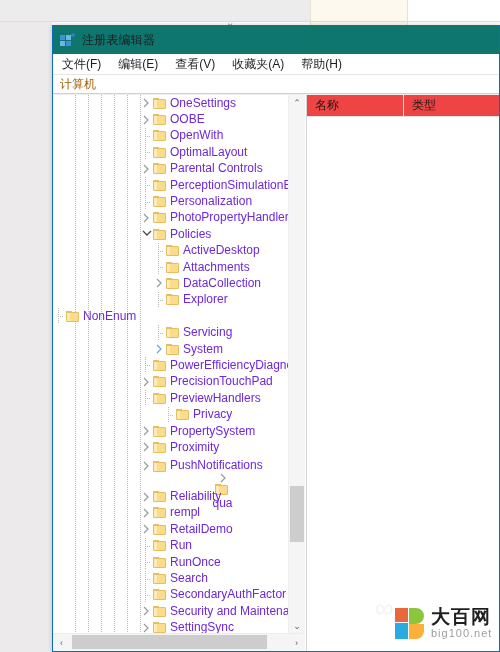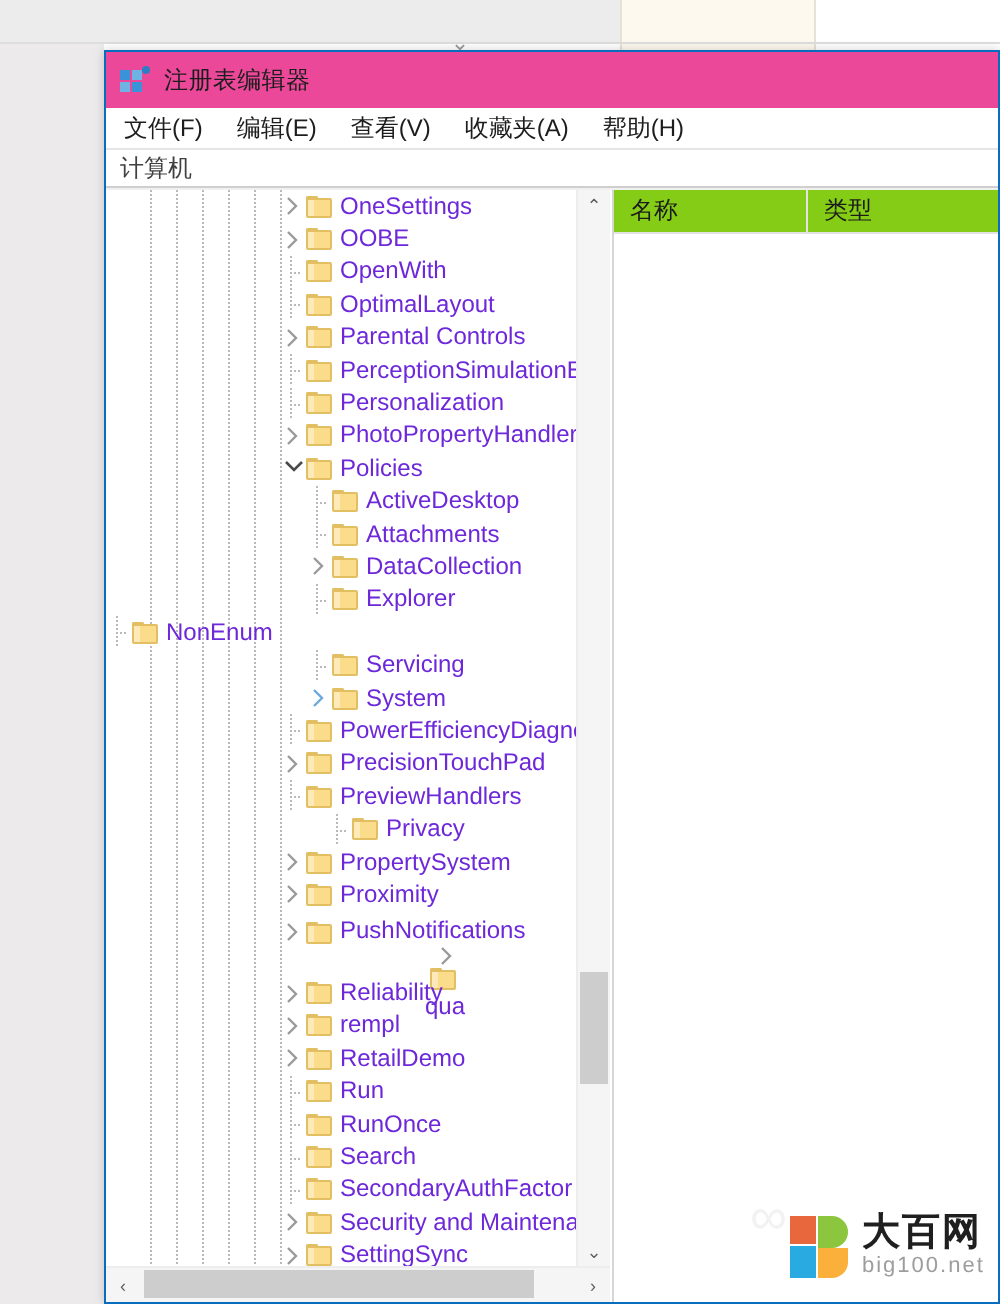--- a/index.html
+++ b/index.html
@@ -23,38 +23,38 @@
   .bg-chev{position:absolute;left:222px;top:16px;width:16px;height:12px;color:#9a9a9a;font-size:11px;line-height:12px;text-align:center;}
 
   
   #window{
     position:absolute;left:52px;top:25px;width:448px;height:627px;
     background:#f0f0f0;
     border:1px solid #0a6cbd;
     box-sizing:border-box;
     box-shadow:0 0 5px rgba(0,0,0,.18);
   }
-  .titlebar{height:28px;background:#ec4899;display:flex;align-items:center;padding-left:7px;box-sizing:border-box;}
+  .titlebar{height:28px;background:#0f766e;display:flex;align-items:center;padding-left:7px;box-sizing:border-box;}
   .app-icon{width:15px;height:15px;position:relative;flex:0 0 auto;margin-right:7px;}
   .app-icon .sq{position:absolute;background:#3a93d8;}
   .app-icon .s1{left:0;top:2px;width:5px;height:5px;}
   .app-icon .s2{left:6px;top:2px;width:5px;height:5px;background:#6fb3e4;}
   .app-icon .s3{left:0;top:8px;width:5px;height:5px;background:#6fb3e4;}
   .app-icon .s4{left:6px;top:8px;width:5px;height:5px;}
   .app-icon .dot{position:absolute;right:0;top:0;width:4px;height:4px;background:#2e7ec4;border-radius:50%;}
   .title-text{font-size:12px;color:#1d1d1d;letter-spacing:.2px;}
 
   .menubar{height:20px;background:#ffffff;display:flex;align-items:center;padding-left:9px;box-sizing:border-box;}
   .menu-item{font-size:12px;color:#1d1d1d;margin-right:17px;cursor:default;white-space:nowrap;}
 
   .addressbar{
     height:20px;background:#ffffff;border-top:1px solid #e5e5e5;border-bottom:1px solid #cfcfcf;
     display:flex;align-items:center;padding-left:7px;box-sizing:border-box;
   }
-  .address-text{font-size:12px;color:#404040;font-family:Liberation Serif, serif;}
+  .address-text{font-size:12px;color:#a16207;font-family:Liberation Serif, serif;}
 
   .panes{position:absolute;left:0;top:69px;right:0;bottom:0;display:flex;background:#ffffff;}
 
   
   .tree-pane{
     position:relative;width:252px;flex:0 0 252px;background:#ffffff;
     border-right:1px solid #ffffff;overflow:hidden;
   }
   .guides{position:absolute;left:0;top:0;width:100%;height:100%;pointer-events:none;}
   .guide{position:absolute;top:0;bottom:17px;width:1px;
@@ -81,21 +81,21 @@
   .vs-track{position:absolute;left:0;right:0;top:16px;bottom:16px;}
   .vs-thumb{position:absolute;left:1px;width:14px;top:375px;height:56px;background:#cdcdcd;}
   
   .hscroll{position:absolute;left:0;right:0;bottom:0;height:17px;background:#f5f5f5;border-top:1px solid #ededed;display:flex;align-items:center;}
   .hs-arrow{width:17px;height:17px;display:flex;align-items:center;justify-content:center;color:#5d5d5d;font-size:9px;flex:0 0 17px;}
   .hs-track{flex:1 1 auto;height:17px;position:relative;}
   .hs-thumb{position:absolute;left:2px;top:1px;height:14px;width:195px;background:#cdcdcd;}
 
   
   .list-pane{flex:1 1 auto;position:relative;background:#ffffff;border-left:1px solid #d6d6d6;}
-  .list-head{height:21px;display:flex;background:#84cc16;border-bottom:1px solid #e2e2e2;}
+  .list-head{height:21px;display:flex;background:#ef4444;border-bottom:1px solid #e2e2e2;}
   .lh-cell{font-size:12px;color:#1b1b1b;display:flex;align-items:center;padding-left:8px;box-sizing:border-box;
     border-right:1px solid #e2e2e2;}
   .lh-name{width:97px;flex:0 0 97px;}
   .lh-type{flex:1 1 auto;border-right:none;}
   .list-body{position:absolute;left:0;right:0;top:22px;bottom:0;background:#ffffff;}
 
   
   #watermark{position:absolute;left:395px;top:599px;width:105px;height:48px;display:flex;align-items:center;}
   .wm-mark{width:30px;height:31px;position:relative;flex:0 0 30px;margin-right:6px;}
   .wm-mark i{position:absolute;display:block;}

